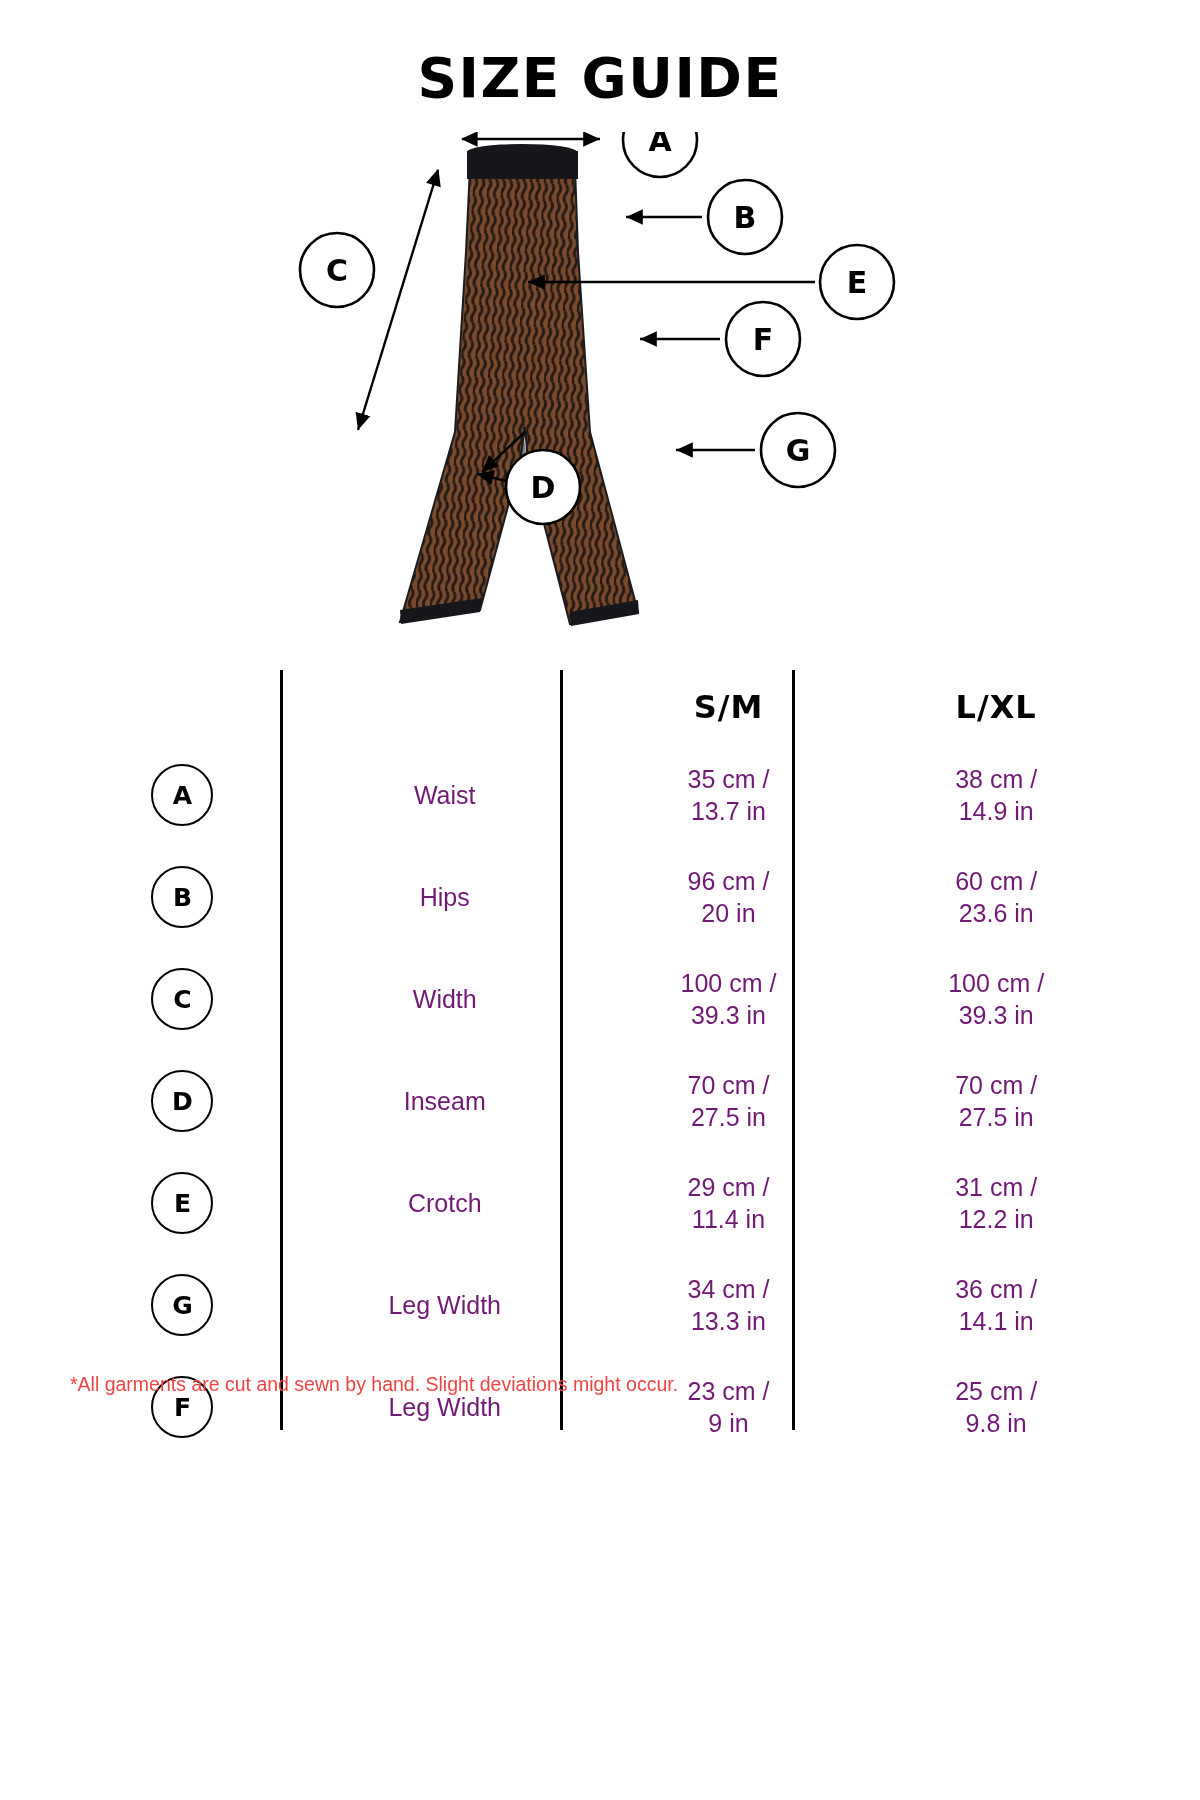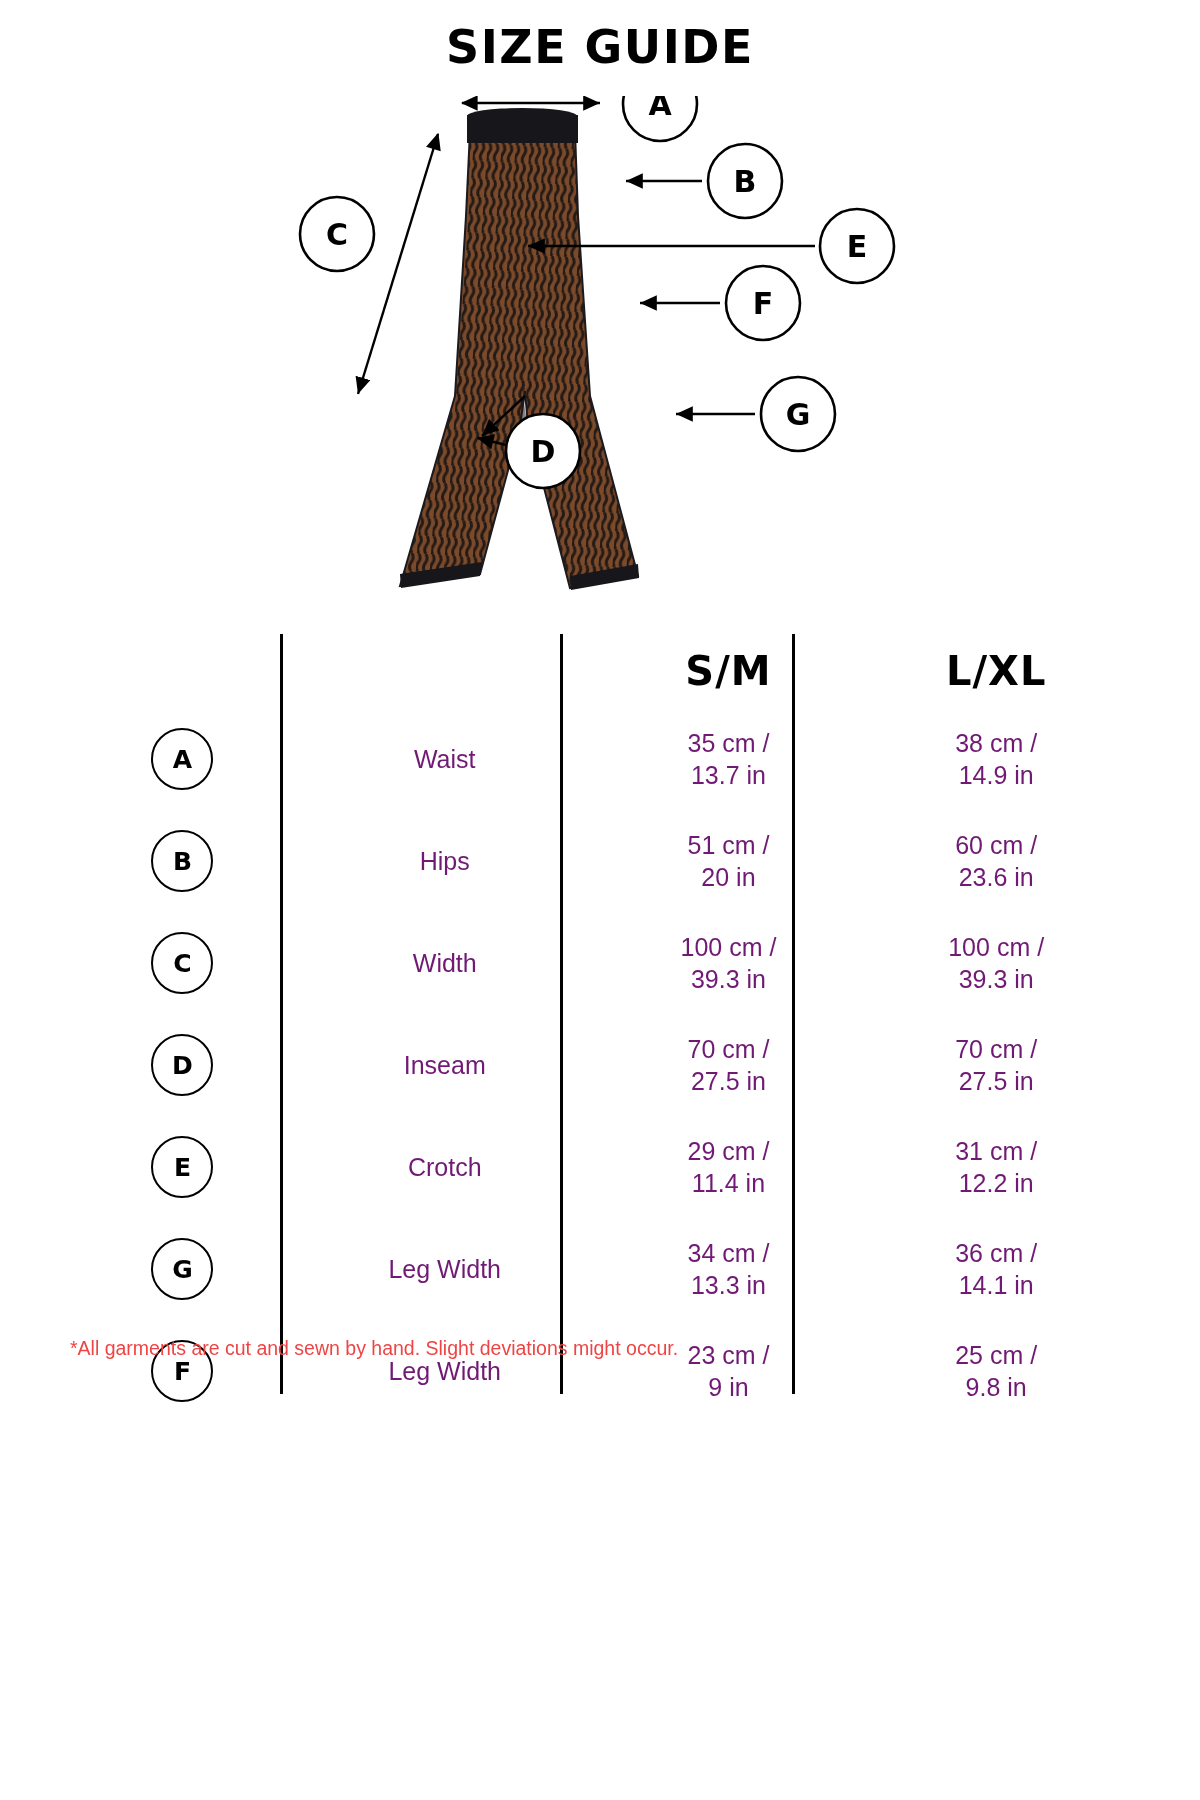--- a/index.html
+++ b/index.html
@@ -18,24 +18,24 @@
   }
   .page {
     width: 1060px;
     margin: 0 auto;
     position: relative;
   }
 
   
   .title {
     text-align: center;
-    font-size: 46px;
+    font-size: 55px;
     font-weight: bold;
     letter-spacing: 1.5px;
-    padding-top: 20px;
+    padding-top: 46px;
     color: #000;
     font-family: "DejaVu Sans", sans-serif;
   }
 
   
   .diagram {
     position: relative;
     height: 520px;
     margin-top: 22px;
   }
@@ -57,21 +57,21 @@
   table.size-table col.c-sm    { width: 250px; }
   table.size-table col.c-lxl   { width: 250px; }
 
   .size-table th, .size-table td {
     padding: 0;
     vertical-align: middle;
     text-align: center;
   }
   .head-row th {
     height: 74px;
-    font-size: 40px;
+    font-size: 32px;
     font-weight: bold;
     letter-spacing: 1px;
     color: #000;
     font-family: "DejaVu Sans", sans-serif;
   }
   .head-row th.blank { font-size: 0; }
 
   .size-table tbody tr td { height: 102px; }
 
   .badge-cell { position: relative; }
@@ -239,21 +239,21 @@
           <td class="val">35 cm /
 13.7 in</td>
           <td class="val">38 cm /
 14.9 in</td>
         </tr>
         <tr>
           <td class="badge-cell">
             <span class="badge">B</span>
           </td>
           <td class="meas-name">Hips</td>
-          <td class="val">51 cm /
+          <td class="val">96 cm /
 20 in</td>
           <td class="val">60 cm /
 23.6 in</td>
         </tr>
         <tr>
           <td class="badge-cell">
             <span class="badge">C</span>
           </td>
           <td class="meas-name">Width</td>
           <td class="val">100 cm /

